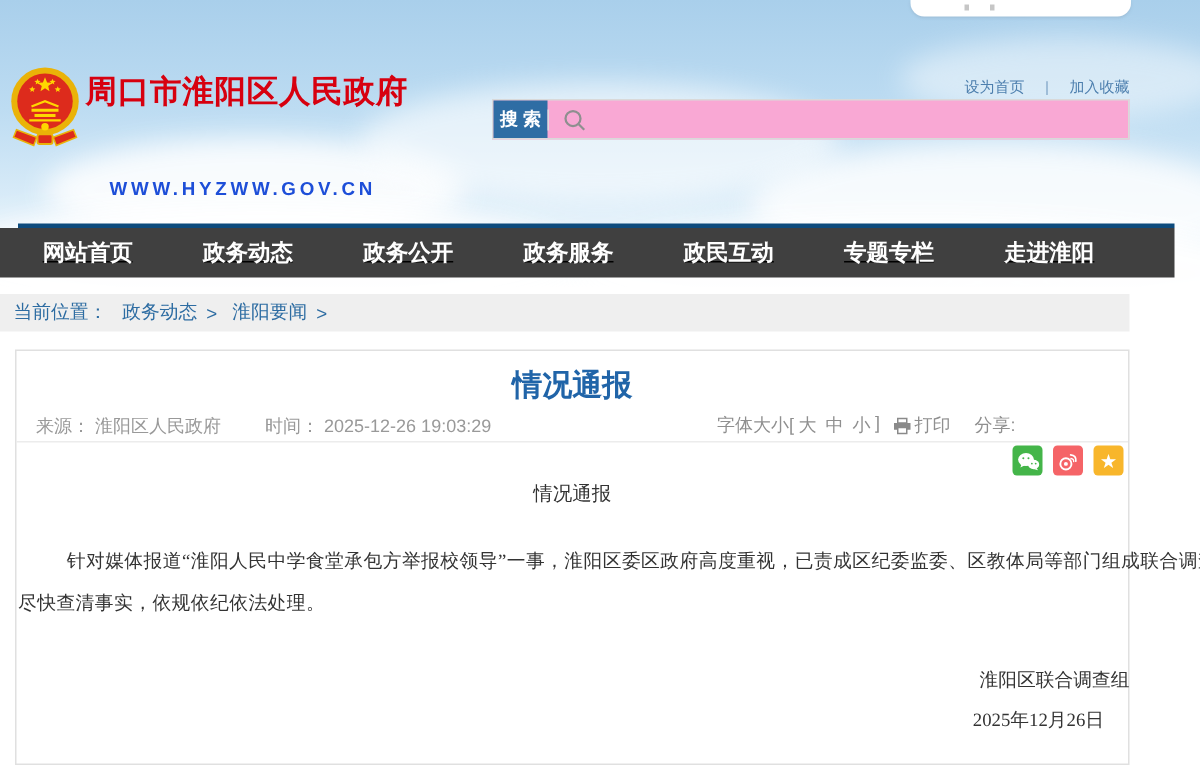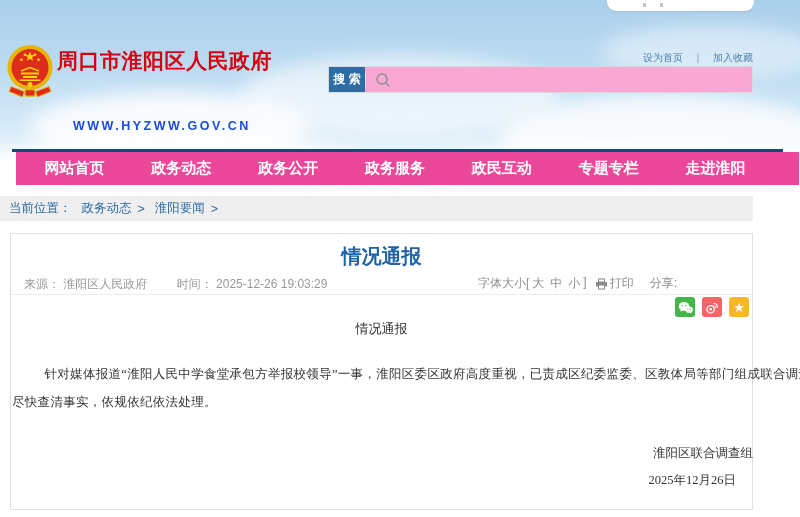--- a/index.html
+++ b/index.html
@@ -38,22 +38,22 @@
   .search-btn{width:36px;background:#2e6da4;color:#fff;font-size:12px;font-weight:bold;
        display:flex;align-items:center;justify-content:center;white-space:nowrap;cursor:pointer;}
   .search-input{flex:1;border:none;outline:none;font-size:13px;padding:0 10px;color:#333;
        font-family:"Liberation Sans",sans-serif;min-width:0;}
   .search-input::placeholder{color:#b3b3b3;}
   .search-divider{width:1px;height:14px;background:#ddd;align-self:center;}
   .search-glass{width:34px;display:flex;align-items:center;justify-content:center;cursor:pointer;}
 
   
   .nav-accent{position:absolute;left:12px;top:149px;width:771px;height:3px;background:#0d4b7d;}
-  .nav{position:absolute;left:16px;top:152px;width:783px;height:33px;background:#ec4899;
-       display:flex;box-sizing:border-box;padding:0 30px 0 5px;}
+  .nav{position:absolute;left:0;top:152px;width:783px;height:33px;background:#404040;
+       display:flex;box-sizing:border-box;padding:0 30px 0 5px;text-decoration:underline;}
   .nav-item{flex:1;display:flex;align-items:center;justify-content:center;color:#fff;
        font-size:15px;font-weight:bold;cursor:pointer;white-space:nowrap;}
 
   
   .breadcrumb{position:absolute;left:0;top:196px;width:753px;height:25px;background:#efefef;
        box-sizing:border-box;display:flex;align-items:center;padding-left:9px;
        font-size:12.5px;color:#2d6ca2;white-space:nowrap;}
   .breadcrumb .bc-link{cursor:pointer;margin-left:10px;}
   .breadcrumb .bc-sep{margin-left:6px;color:#2d6ca2;}
 

